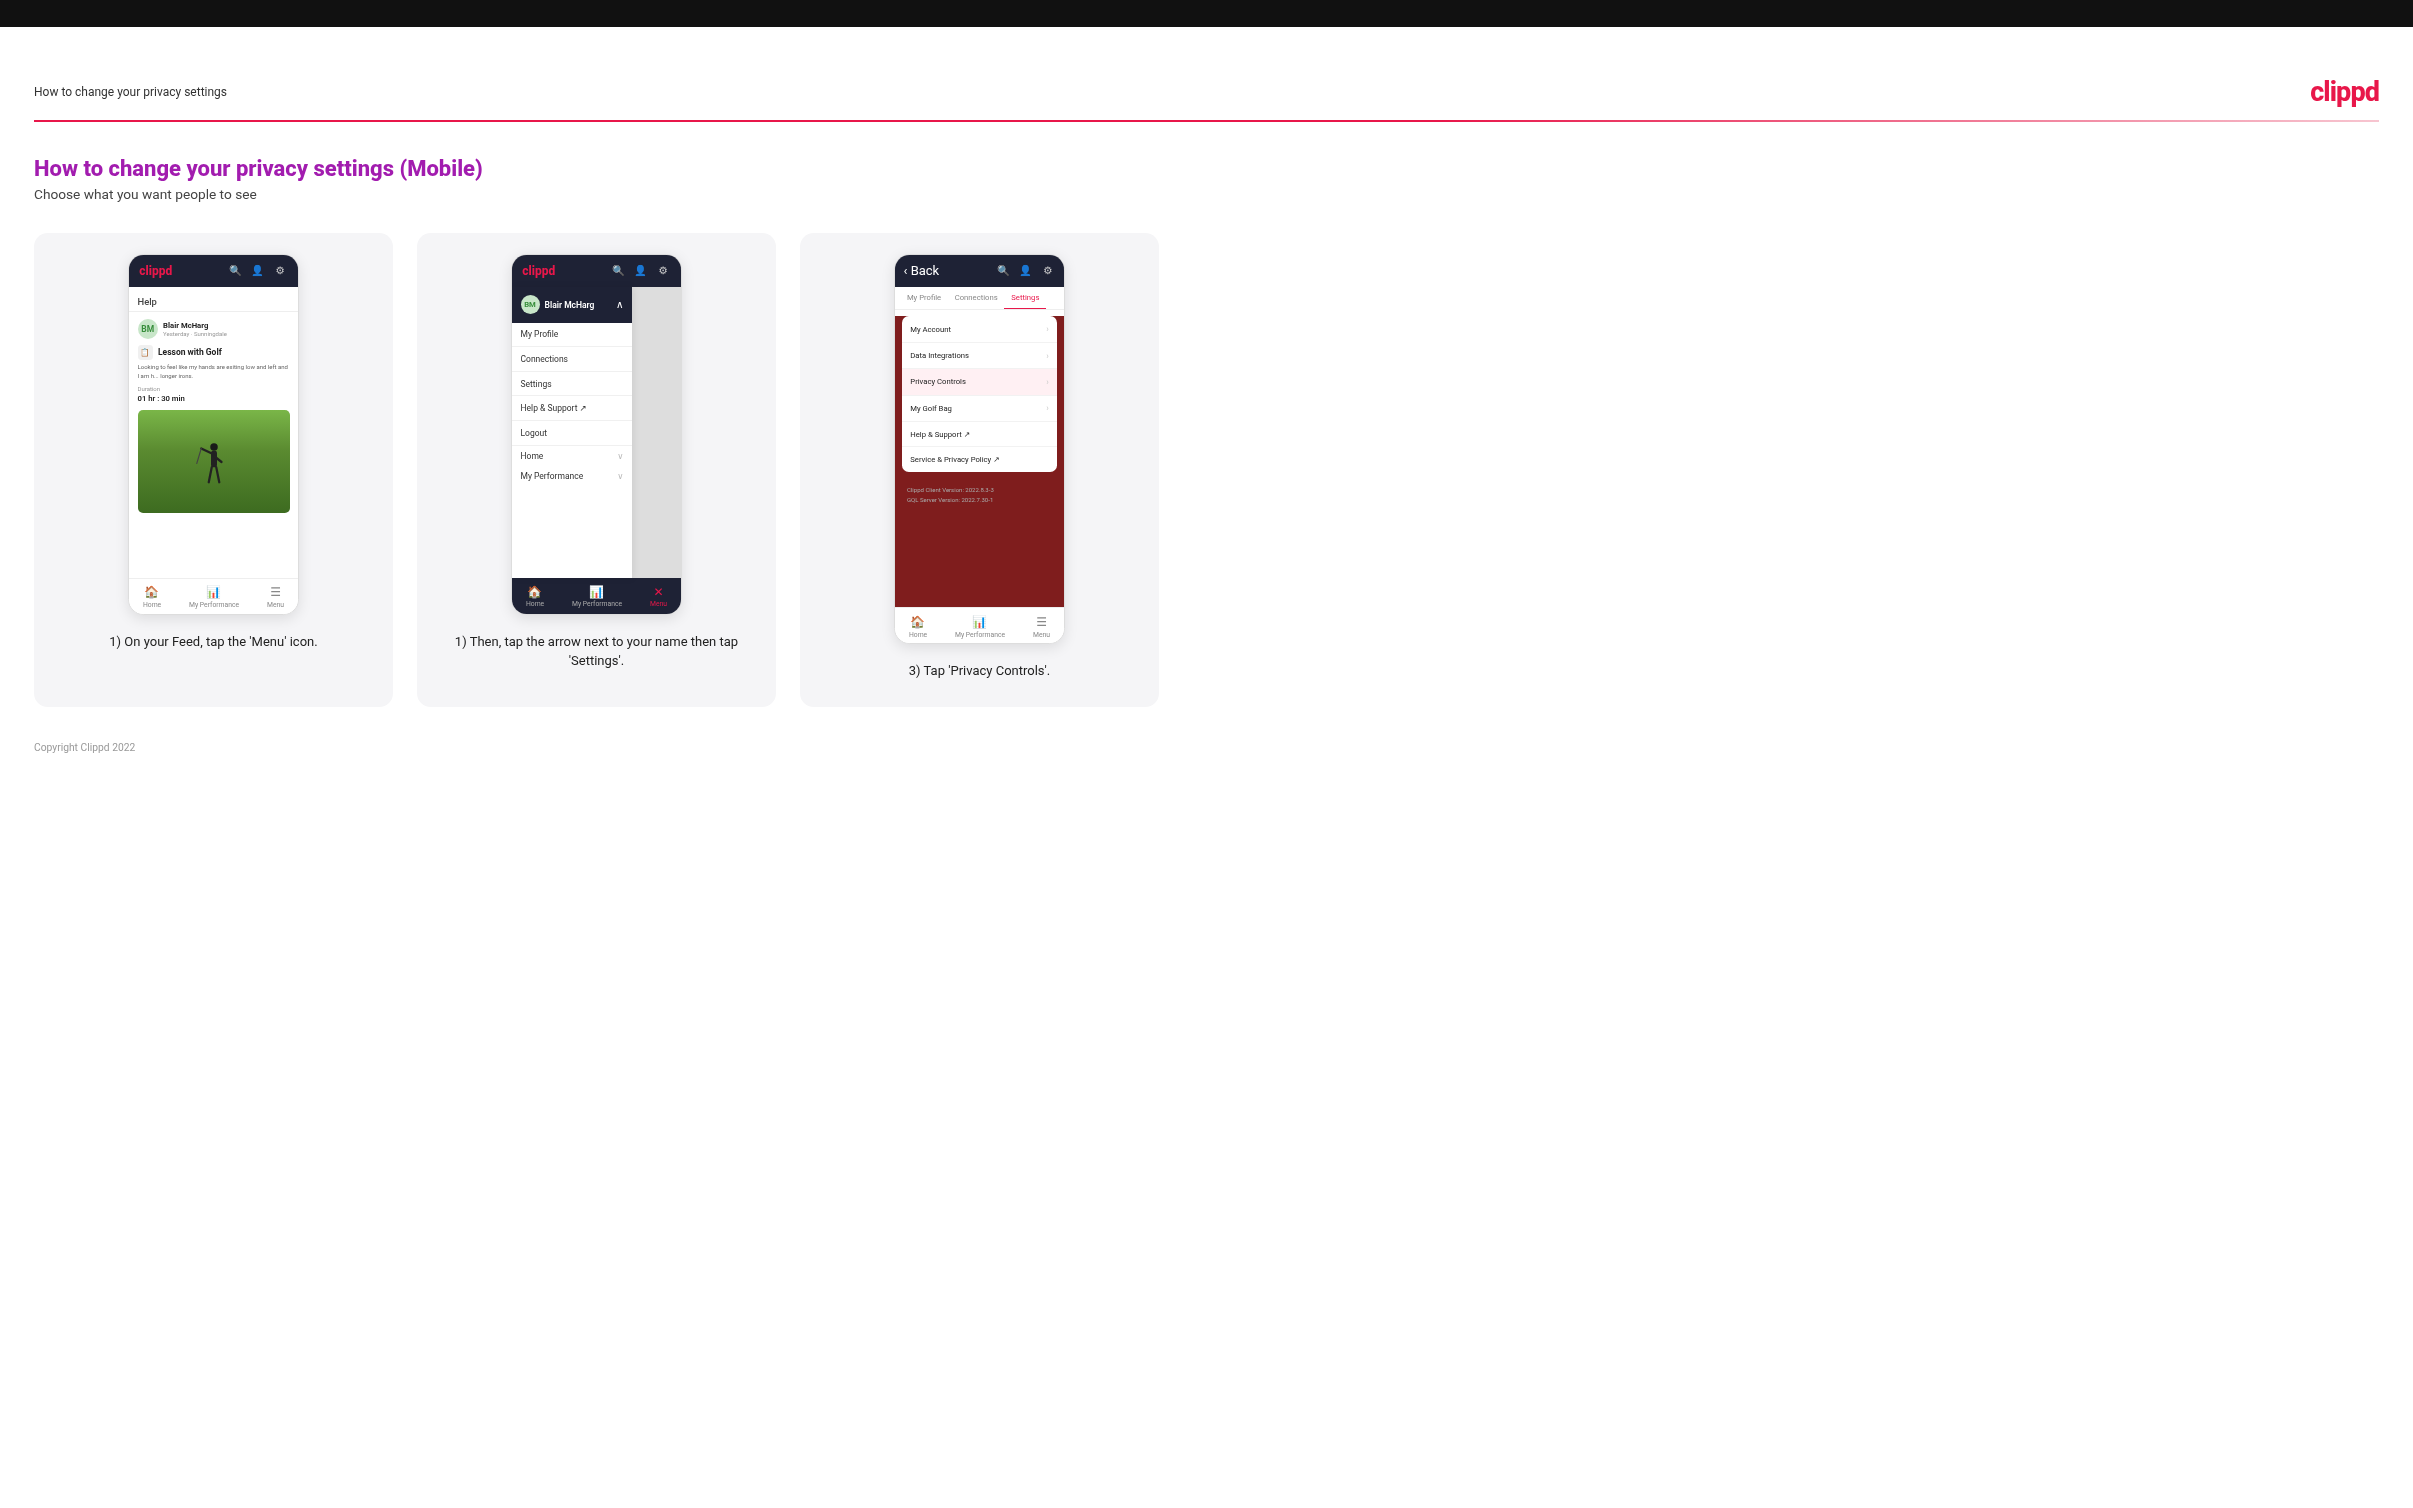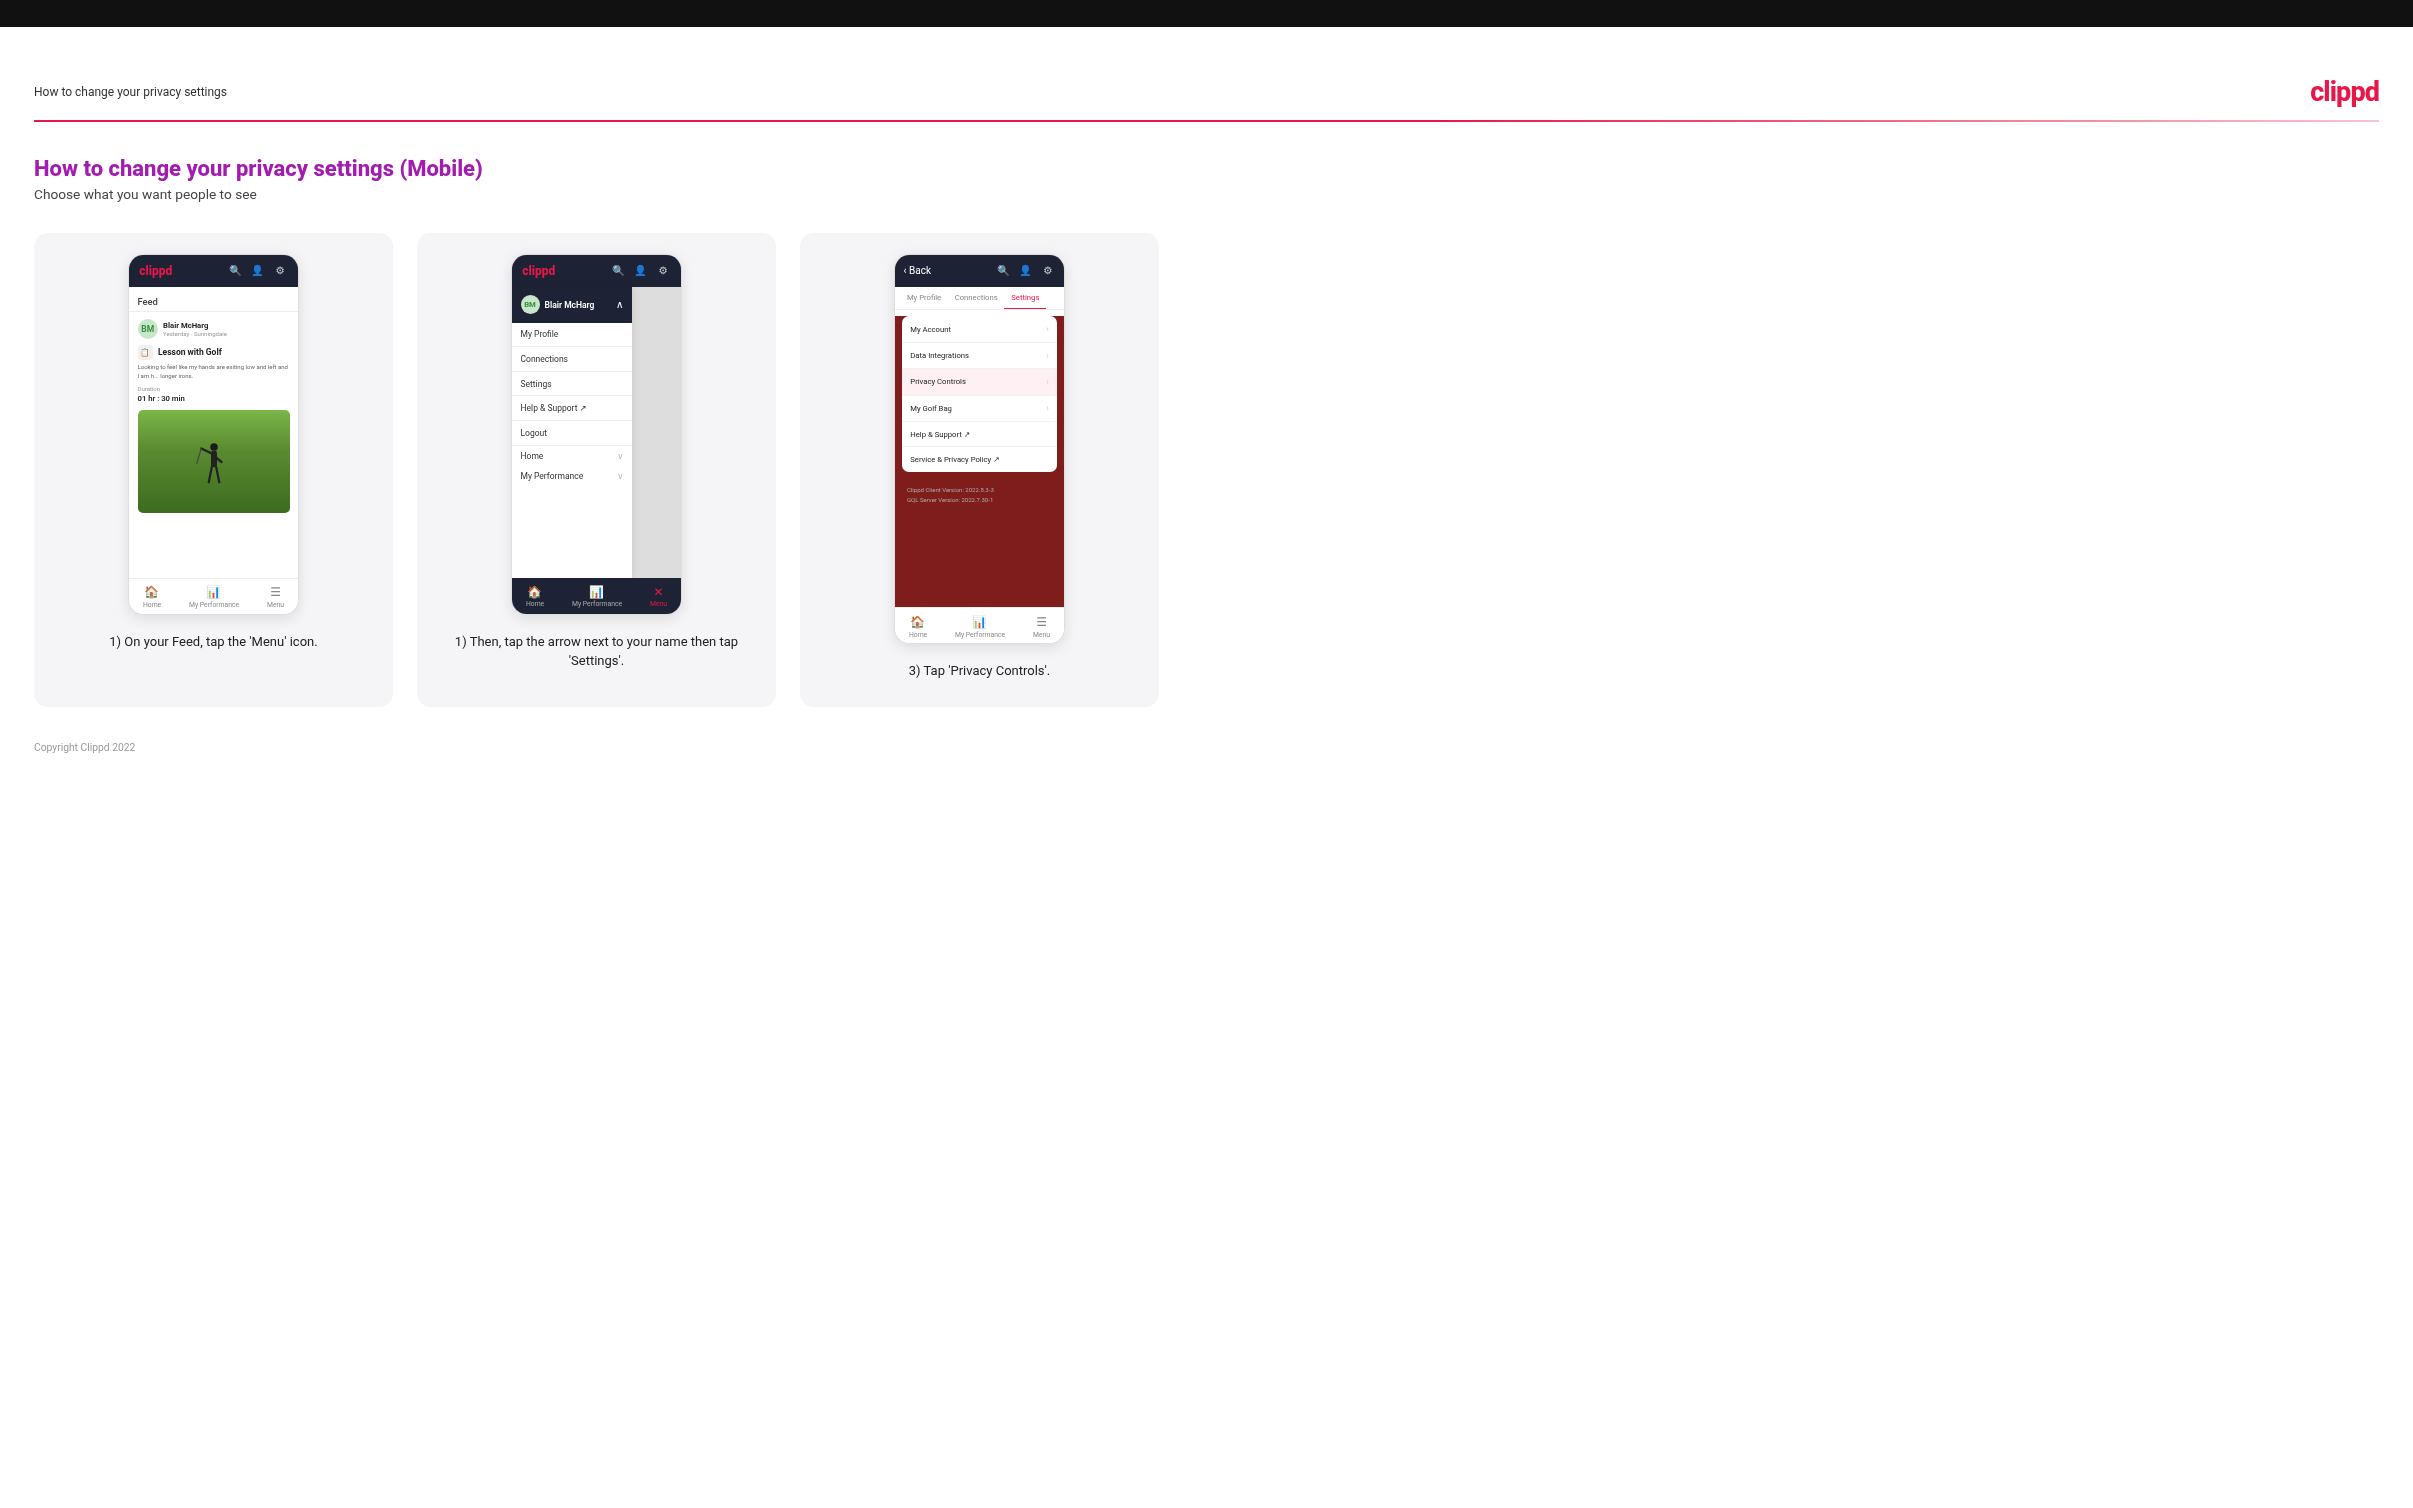--- a/index.html
+++ b/index.html
@@ -309,21 +309,21 @@
     .settings-back-bar {
       background: #1e2235;
       padding: 6.8px 8.5px;
       display: flex;
       align-items: center;
       justify-content: space-between;
       height: 32px;
     }
     .settings-back {
       color: #fff;
-      font-size: 10px;
+      font-size: 13px;
       display: flex;
       align-items: center;
       gap: 2.6px;
     }
     .settings-tabs {
       background: #fff;
       display: flex;
       border-bottom: 0.9px solid #eee;
       padding: 0 5.1px;
     }
@@ -398,21 +398,21 @@
           <span class="phone-logo">clippd</span>
           <div class="phone-nav-icons">
             <div class="phone-nav-icon">🔍</div>
             <div class="phone-nav-icon">👤</div>
             <div class="phone-nav-icon">⚙</div>
           </div>
         </div>
 
         <div class="feed-screen">
           <div class="feed-tab-bar">
-            <span class="feed-tab-label">Feed</span>
+            <span class="feed-tab-label">Help</span>
           </div>
           <div class="feed-post">
             <div class="feed-post-header">
               <div class="feed-avatar">BM</div>
               <div class="feed-user-info">
                 <span class="feed-username">Blair McHarg</span>
                 <span class="feed-meta">Yesterday · Sunningdale</span>
               </div>
             </div>
             <div class="feed-lesson-row">

